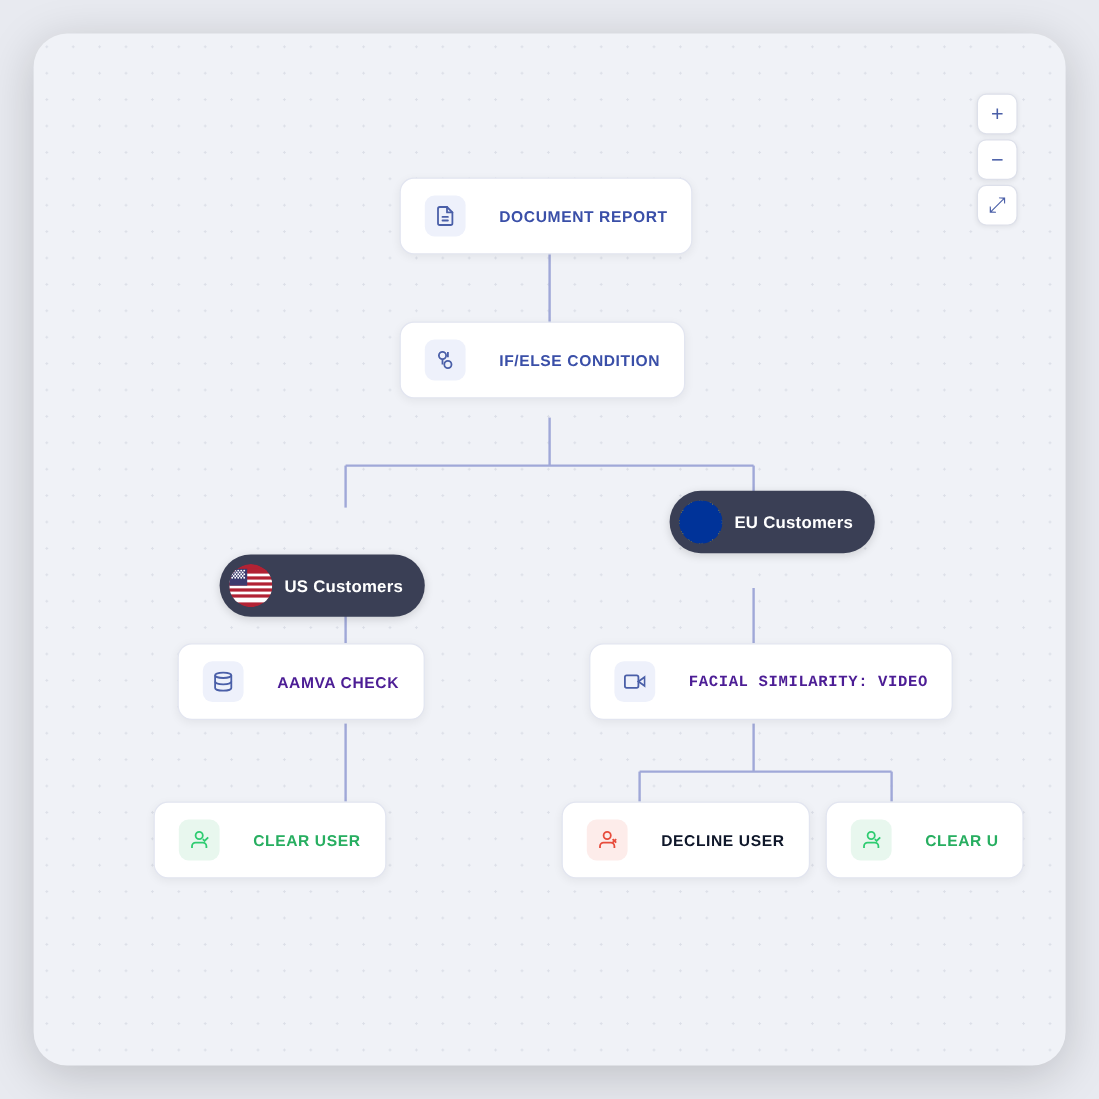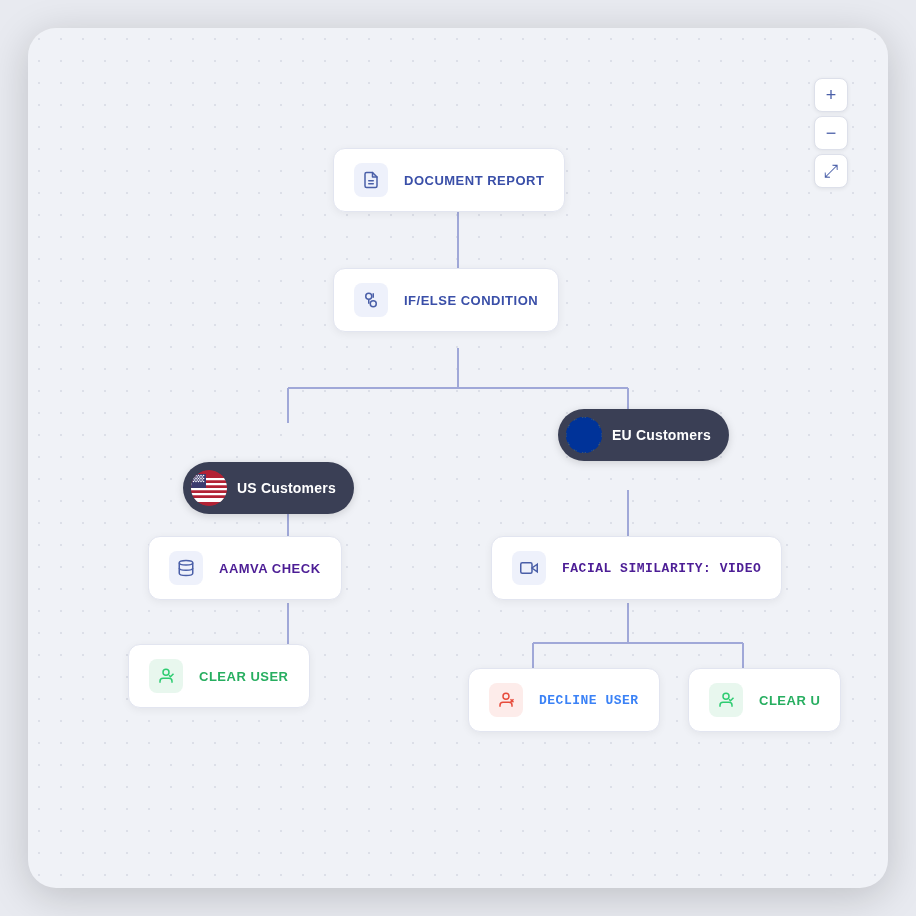--- a/index.html
+++ b/index.html
@@ -76,21 +76,21 @@
       z-index: 2;
     }
 
     
     .node-card {
       background: white;
       border-radius: 12px;
       border: 1.5px solid #e2e5f0;
       display: flex;
       align-items: center;
-      gap: 16px;
+      gap: 28px;
       padding: 14px 20px;
       box-shadow: 0 2px 8px rgba(0,0,0,0.06);
       white-space: nowrap;
     }
 
     .node-card .node-icon {
       width: 34px;
       height: 34px;
       background: #eef1fb;
       border-radius: 8px;
@@ -149,22 +149,21 @@
     .node-card.clear .node-label {
       color: #27ae60;
     }
 
     
     .node-card.decline .node-icon {
       background: #fdecea;
       color: #e74c3c;
     }
     .node-card.decline .node-label {
-      color: #3b82f6;
-      font-family: Liberation Mono, monospace;
+      color: #0f172a;
     }
 
     
     .eu-flag {
       width: 36px;
       height: 36px;
       border-radius: 50%;
       background: #003399;
       display: flex;
       align-items: center;
@@ -329,21 +328,21 @@
       <div class="node-icon">
         <svg width="18" height="18" viewBox="0 0 24 24" fill="none" stroke="currentColor" stroke-width="2">
           <path d="M23 7l-7 5 7 5V7z"></path>
           <rect x="1" y="5" width="15" height="14" rx="2" ry="2"></rect>
         </svg>
       </div>
       <span class="node-label">FACIAL SIMILARITY: VIDEO</span>
     </div>
   </div>
 
-  <div class="flow-node" style="left: 100px; top: 616px;">
+  <div class="flow-node" style="left: 100px; top: 640px;">
     <div class="node-card clear">
       <div class="node-icon">
         <svg width="18" height="18" viewBox="0 0 24 24" fill="none" stroke="currentColor" stroke-width="2">
           <path d="M20 21v-2a4 4 0 0 0-4-4H8a4 4 0 0 0-4 4v2"></path>
           <circle cx="12" cy="7" r="4"></circle>
           <polyline points="16,11 18,13 22,9"></polyline>
         </svg>
       </div>
       <span class="node-label">CLEAR USER</span>
     </div>

